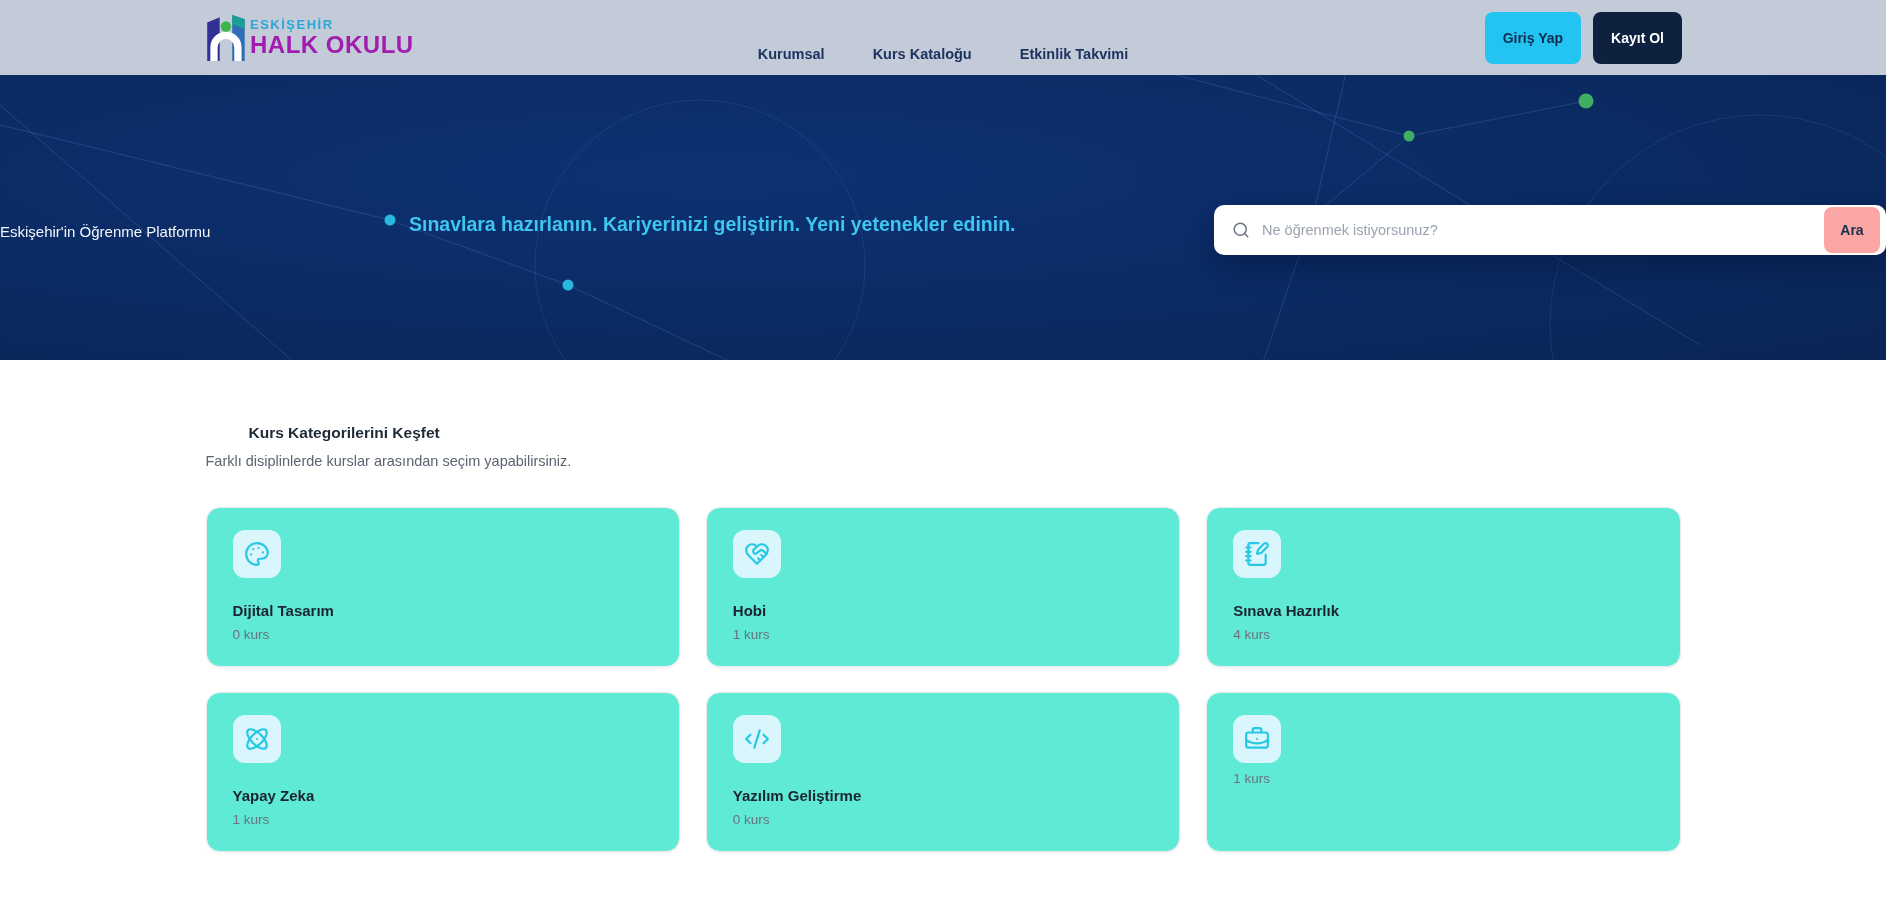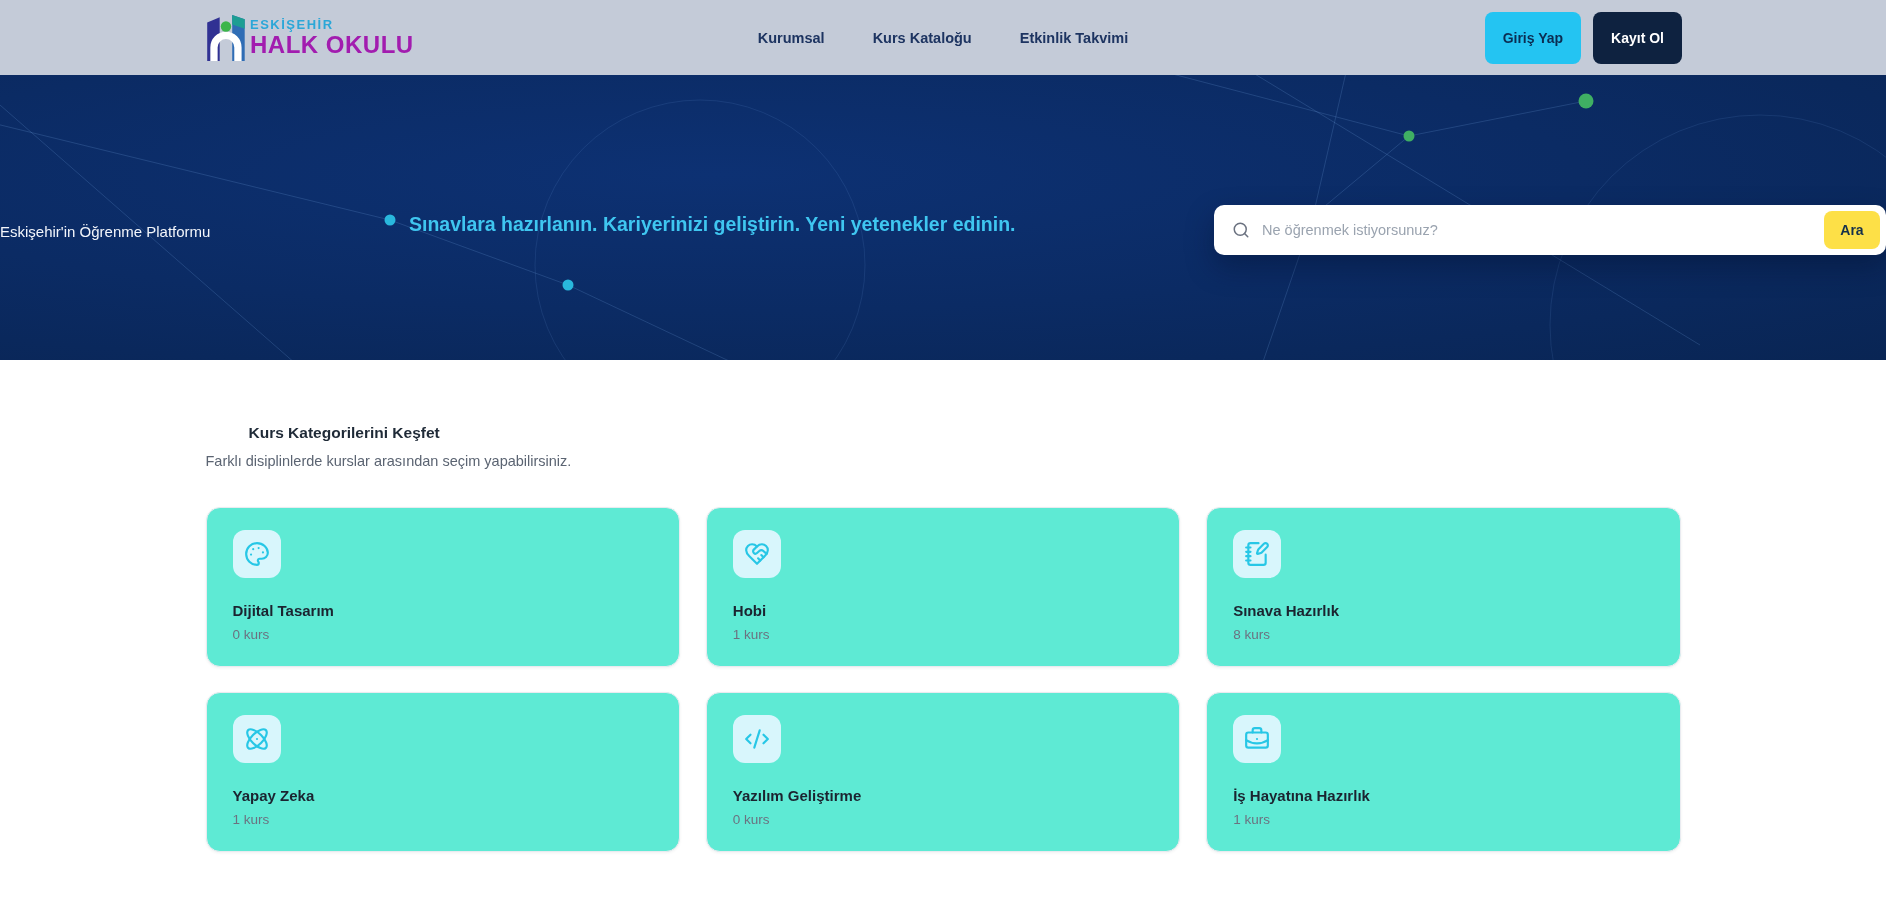--- a/index.html
+++ b/index.html
@@ -12,21 +12,21 @@
     height:75px; width:100%; background:#c4cbd8;
     display:flex; align-items:center; justify-content:space-between;
     padding:0 204px; position:relative; z-index:5;
   }
   .brand { display:flex; align-items:center; gap:0; cursor:pointer; }
   .brand-logo { width:46px; height:50px; }
   .brand-text { display:flex; flex-direction:column; line-height:1.05; }
   .brand-city { font-size:13px; font-weight:700; letter-spacing:1.5px; color:#2ba7d8; }
   .brand-name { font-size:24px; font-weight:700; color:#a21caf; letter-spacing:.5px; }
 
-  .nav { position:absolute; left:50%; top:0; height:100%; transform:translateX(-50%);
+  .nav { position:absolute; left:50%; top:16px; height:100%; transform:translateX(-50%);
          display:flex; align-items:center; gap:48px; }
   .nav-link { font-size:14.5px; font-weight:600; color:#1d3461; cursor:pointer; white-space:nowrap; }
 
   .auth { display:flex; align-items:center; gap:12px; }
   .btn { border:none; border-radius:8px; font-family:inherit; font-size:14px; font-weight:700;
          padding:18px 18px; cursor:pointer; }
   .btn-login { background:#24c4f2; color:#0b2d52; }
   .btn-register { background:#0e2240; color:#ffffff; }
 
   
@@ -45,22 +45,22 @@
     display:flex; align-items:center; padding-left:18px;
     box-shadow:0 12px 28px rgba(3,12,38,.35);
   }
   .search-icon { width:18px; height:18px; color:#6b7280; flex:0 0 auto; }
   .search-input {
     flex:1; border:none; outline:none; background:transparent;
     font-family:inherit; font-size:14.5px; color:#374151; padding:14px 12px; height:100%;
   }
   .search-input::placeholder { color:#9aa3af; }
   .btn-search {
-    flex:0 0 auto; margin-right:6px; width:56px; height:38px;
-    background:#fde047; color:#15304b; border:none; border-radius:8px;
+    flex:0 0 auto; margin-right:6px; width:56px; height:46px;
+    background:#fca5a5; color:#15304b; border:none; border-radius:8px;
     font-family:inherit; font-size:14px; font-weight:700; cursor:pointer;
   }
 
   
   .categories { width:1475px; margin:0 auto; padding-top:64px; }
   .section-title { font-size:15.5px; font-weight:700; color:#1f2a37;padding-left:43px; }
   .section-subtitle { margin-top:11px; font-size:14.5px; color:#5b6472; }
 
   .card-grid {
     margin-top:38px;
@@ -217,21 +217,21 @@
       <div class="card-count">1 kurs</div>
     </div>
 
     <div class="card">
       <div class="card-icon-box">
         <svg class="card-icon">
             <use href="#sym-notebook-pen-icon"></use>
           </svg>
       </div>
       <div class="card-title">Sınava Hazırlık</div>
-      <div class="card-count">8 kurs</div>
+      <div class="card-count">4 kurs</div>
     </div>
 
     <div class="card">
       <div class="card-icon-box">
         <svg class="card-icon">
             <use href="#sym-atom-icon"></use>
           </svg>
       </div>
       <div class="card-title">Yapay Zeka</div>
       <div class="card-count">1 kurs</div>
@@ -246,18 +246,17 @@
       <div class="card-title">Yazılım Geliştirme</div>
       <div class="card-count">0 kurs</div>
     </div>
 
     <div class="card">
       <div class="card-icon-box">
         <svg class="card-icon">
             <use href="#sym-briefcase-icon"></use>
           </svg>
       </div>
-      <div class="card-title">İş Hayatına Hazırlık</div>
       <div class="card-count">1 kurs</div>
     </div>
   </div>
 
 </main>
 
 </body></html>

